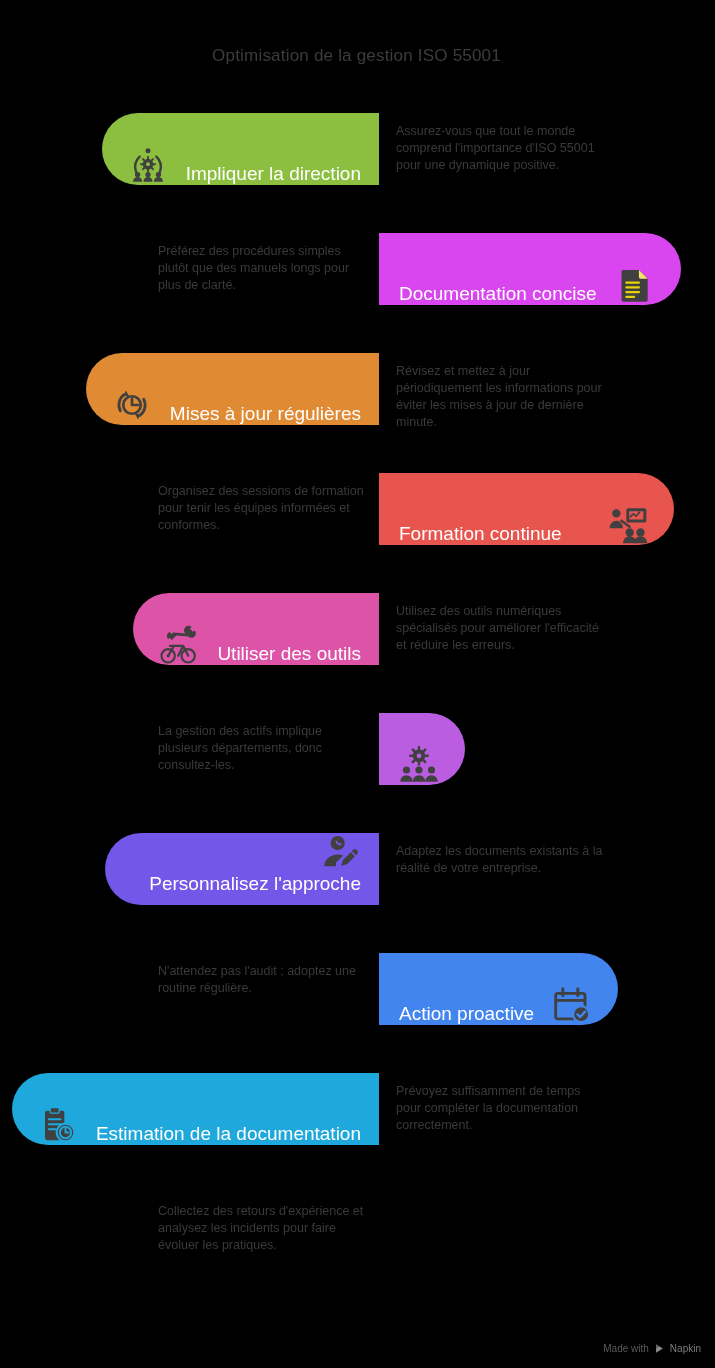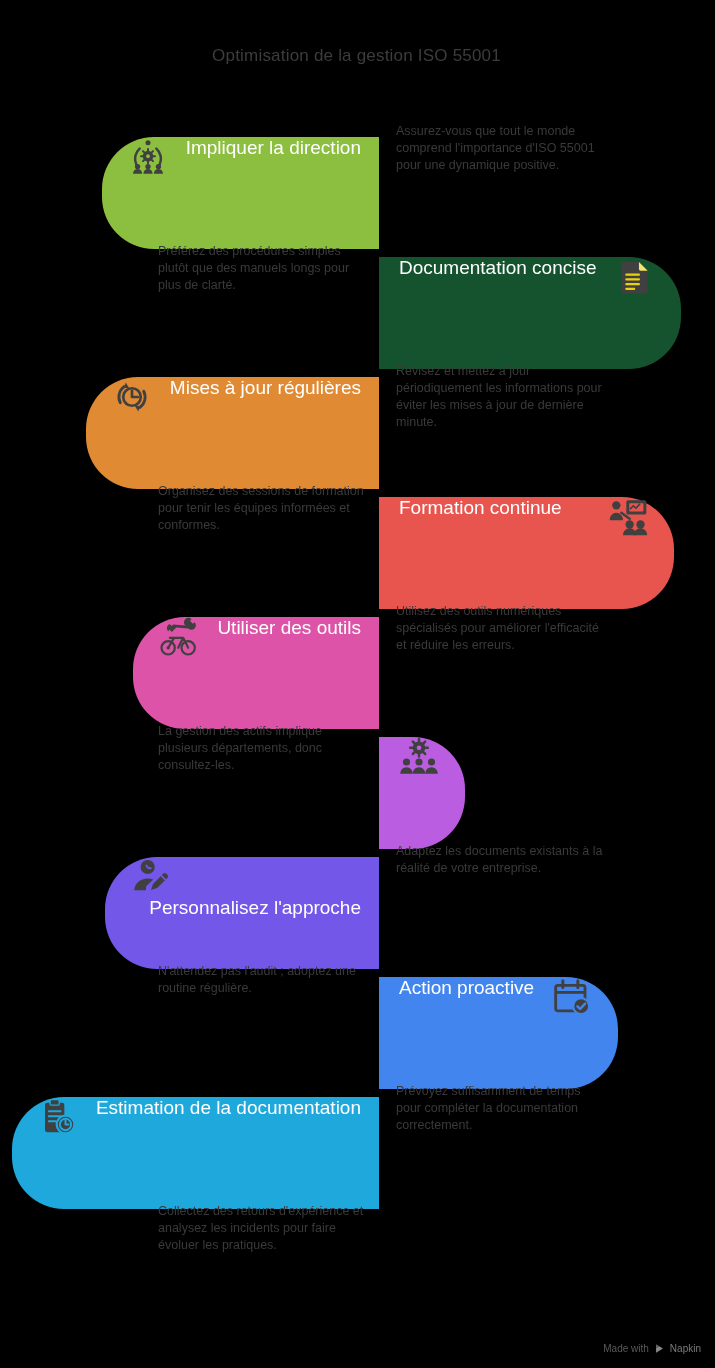--- a/index.html
+++ b/index.html
@@ -30,24 +30,24 @@
   .row {
     position: absolute;
     left: 0;
     width: 715px;
     height: 120px;
   }
 
   
   .pill {
     position: absolute;
-    top: 24px;
-    height: 112px;
+    top: 0;
+    height: 72px;
     display: flex;
-    align-items: flex-start;
+    align-items: flex-end;
     box-sizing: border-box;
   }
   .pill.left {
     
     right: 336px;
     border-radius: 52px 0 0 52px;
     padding-left: 26px;
     padding-right: 18px;
     justify-content: flex-start;
   }
@@ -130,21 +130,21 @@
       <path d="M18.5 44c0-3.3 2.5-5.6 5.5-5.6s5.5 2.3 5.5 5.6z" fill="#404040"></path>
       <circle cx="36.5" cy="35.5" r="3.2" fill="#404040"></circle>
       <path d="M31 44c0-3.3 2.5-5.6 5.5-5.6S42 40.7 42 44z" fill="#404040"></path>
     </svg>
         </span>
         <span class="pill-label">Impliquer la direction</span>
       </div>
       <div class="desc on-right">Assurez-vous que tout le monde comprend l'importance d'ISO 55001 pour une dynamique positive.</div>
     </div>
     <div class="row" style="top: 233px;">
-      <div class="pill right" style="background: #14532d; justify-content: flex-start;">
+      <div class="pill right" style="background: #d946ef; justify-content: flex-start;">
         <span class="pill-label">Documentation concise</span>
         <span class="pill-icon">
           <svg width="38" height="38" viewBox="0 0 48 48" fill="none">
       <path d="M9 5h20l11 11v27a2 2 0 0 1-2 2H9a2 2 0 0 1-2-2V7a2 2 0 0 1 2-2z" fill="#404040"></path>
       <path d="M29 5l11 11H31a2 2 0 0 1-2-2z" fill="#f2e56b"></path>
       <g stroke="#e8d20a" stroke-width="2.6" stroke-linecap="round">
         <path d="M13 21h16M13 27h16M13 33h16M13 39h10"></path>
       </g>
     </svg>
         </span>

